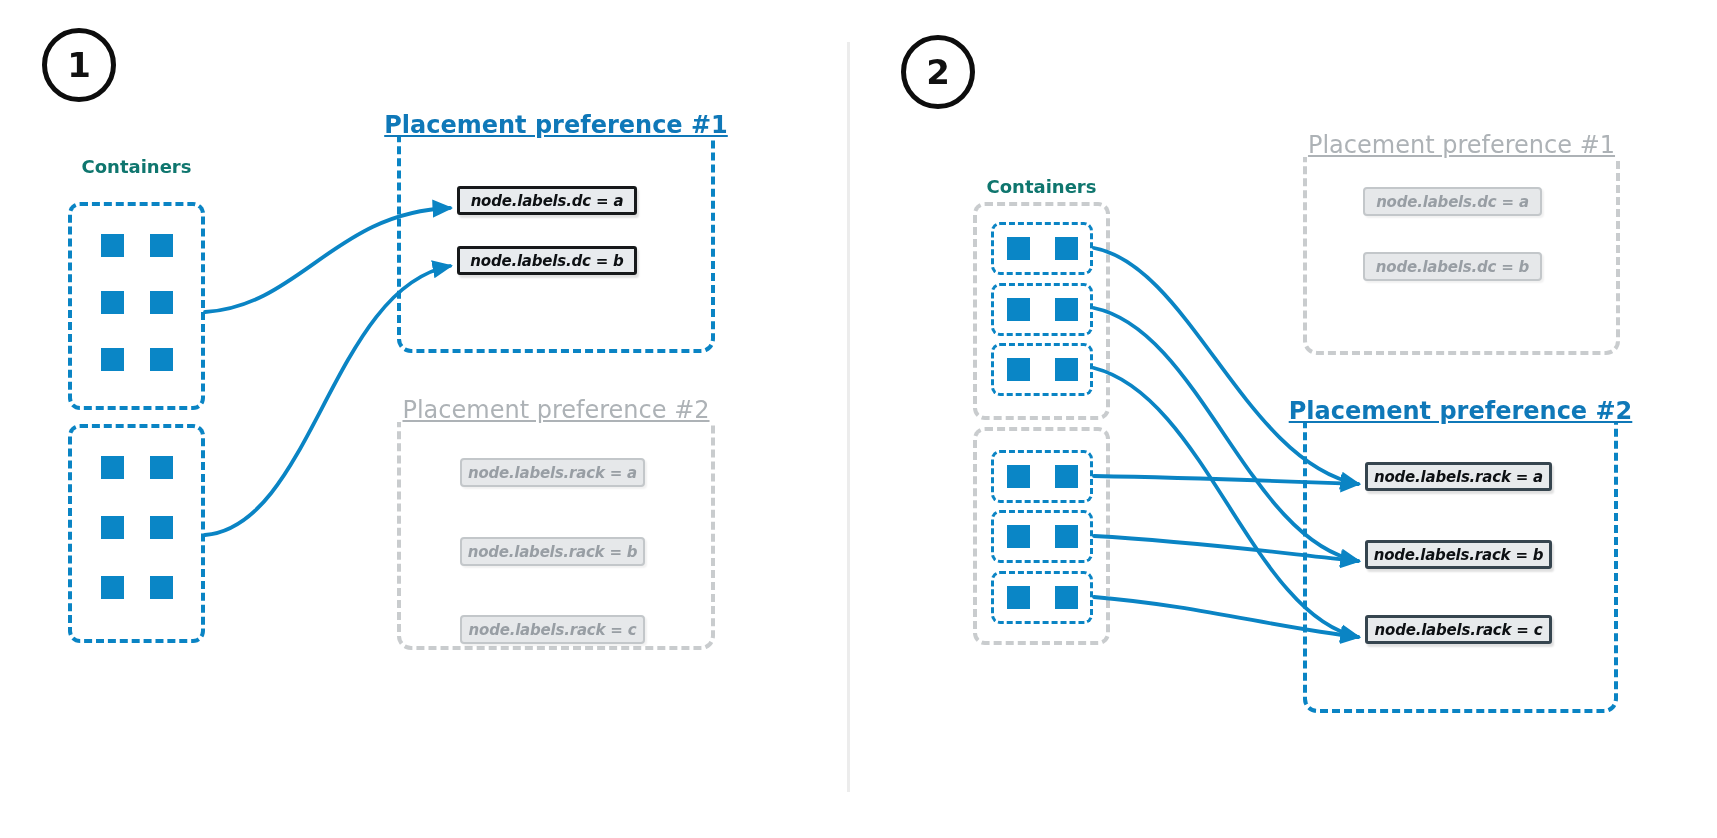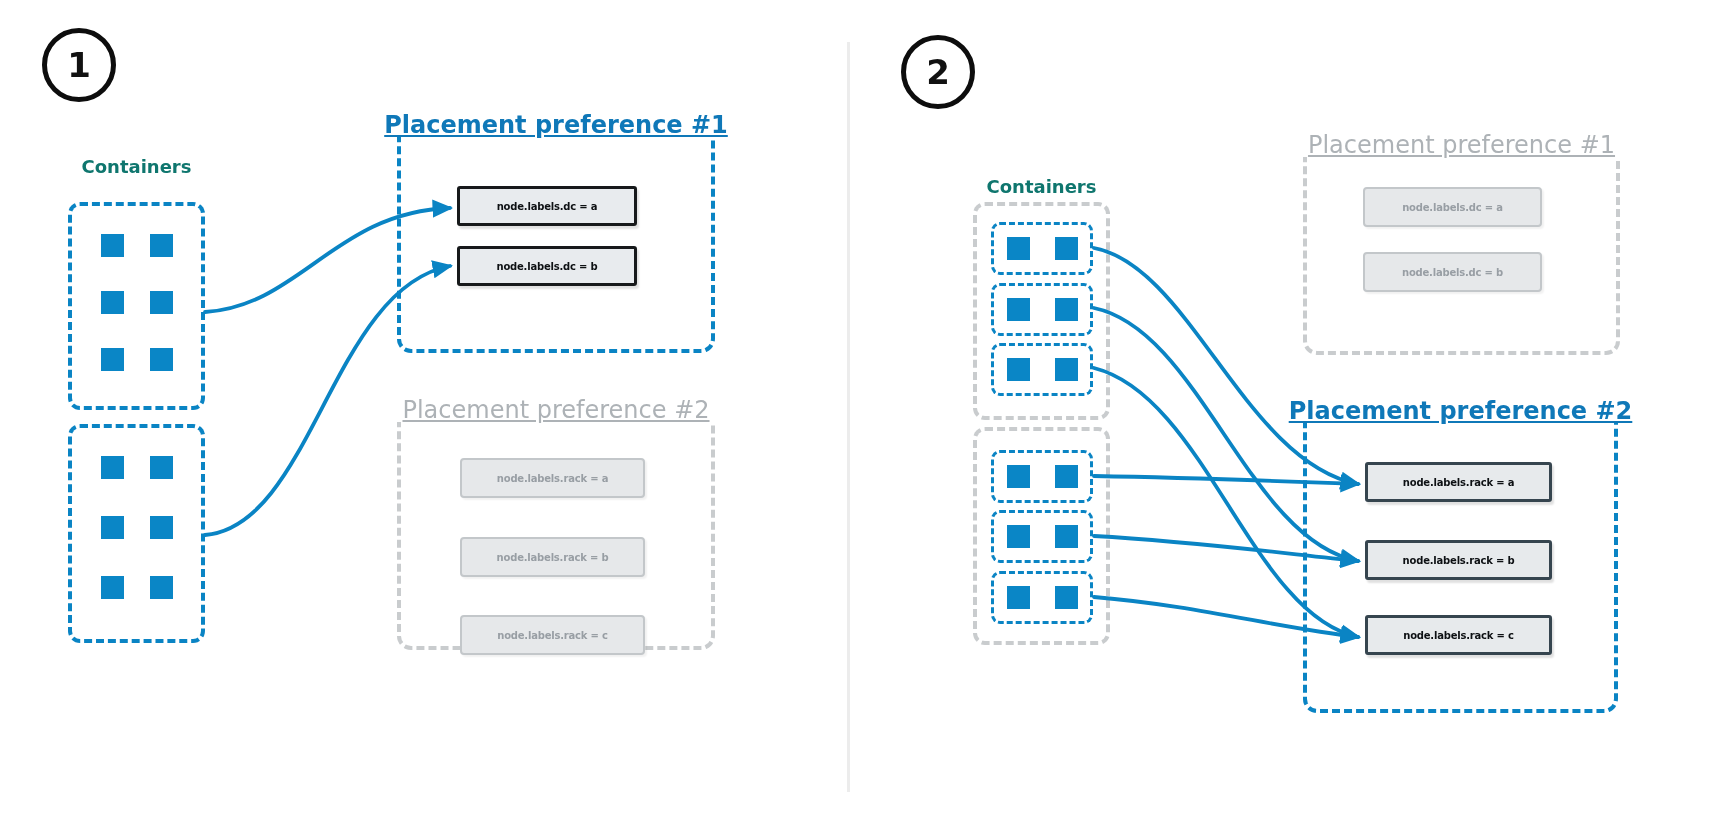--- a/index.html
+++ b/index.html
@@ -45,23 +45,23 @@
   .pref{position:absolute;border-radius:14px;box-sizing:border-box;}
   .pref-title{
     position:absolute;top:-13px;left:50%;transform:translateX(-50%);
     background:#ffffff;padding:0 12px;white-space:nowrap;font-size:24px;line-height:24px;text-decoration:underline;
   }
   .pref-title.blue{color:#0f78b8;font-weight:bold;}
   .pref-title.gray{color:#adb2b6;font-weight:400;}
 
   
   .chip{
-    position:absolute;height:40px;box-sizing:border-box;border-radius:4px;
+    position:absolute;height:29px;box-sizing:border-box;border-radius:4px;
     display:flex;align-items:center;justify-content:center;
-    font-size:10px;white-space:nowrap;letter-spacing:-0.2px;
+    font-size:15px;white-space:nowrap;letter-spacing:-0.2px;font-style:italic;
   }
   .chip.active-dark{
     background:#e8ebee;border:3px solid #17191b;color:#0d1013;font-weight:bold;
     box-shadow:2px 3px 2px rgba(0,0,0,0.12);border-radius:3px;
   }
   .chip.active-slate{
     background:#e7eaec;border:3px solid #36454f;color:#0d1013;font-weight:bold;
     box-shadow:2px 3px 2px rgba(0,0,0,0.12);border-radius:3px;
   }
   .chip.inactive{

